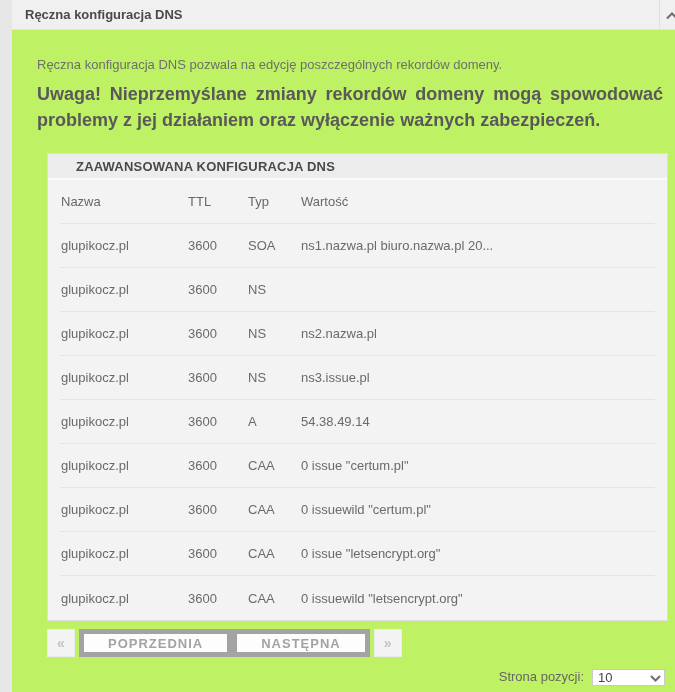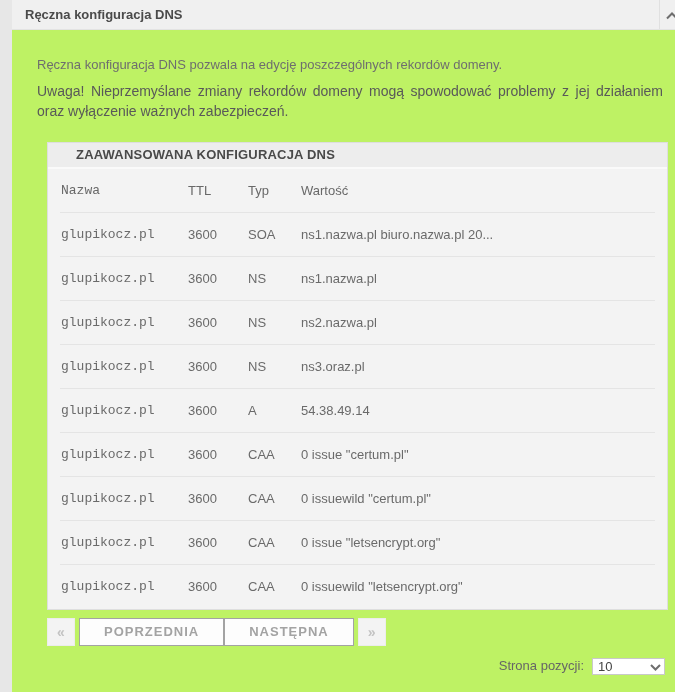--- a/index.html
+++ b/index.html
@@ -38,21 +38,21 @@
     background: transparent;
   }
   
   .desc {
     margin: 27px 19px 0 25px;
     font-size: 13px; color: #6e6e6e;
   }
   .warning {
     margin: 9px 19px 0 25px;
     width: 626px;
-    font-size: 14px; font-weight: normal; color: #595959;
+    font-size: 18px; font-weight: bold; color: #595959;
     text-align: justify; line-height: 1.45;
   }
   
   .dns-card {
     margin: 20px 0 0 35px;
     width: 621px;
     border: 1px solid #dedede;
     background: #f3f3f3;
   }
   .dns-card-header {
@@ -66,42 +66,42 @@
   }
   .dns-table { margin: 0 12px; }
   .t-row {
     display: flex; align-items: center;
     height: 44px;
     border-bottom: 1px solid #e4e4e4;
     font-size: 13px; color: #6a6a6a;
   }
   .t-row:last-child { border-bottom: none; }
   .t-head { color: #686868; }
-  .c-name { width: 128px; padding-left: 1px; font-family: Liberation Mono, monospace; }
+  .c-name { width: 128px; padding-left: 1px; }
   .c-ttl  { width: 60px; }
   .c-typ  { width: 53px; }
   .c-val  { flex: 1; white-space: nowrap; overflow: hidden; }
   
   .pagination {
     margin: 8px 0 0 35px;
     width: 621px; height: 28px;
     display: flex; align-items: center;
   }
   .btn-icon {
     width: 28px; height: 28px;
     background: #f3f3f3;
     border: 1px solid #ececec;
     color: #c3c3c3; font-size: 14px; font-weight: bold;
     display: flex; align-items: center; justify-content: center;
     cursor: pointer;
   }
   .btn-page {
     height: 28px;
     background: #fdfdfd;
-    border: 1px solid #a3a3a3;
+    border: 5px solid #a3a3a3;
     color: #a3a3a3; font-size: 13px; font-weight: bold;
     letter-spacing: 1px;
     padding: 0 24px;
     display: flex; align-items: center;
     cursor: pointer;
   }
   .btn-prev { margin-left: 4px; }
   .btn-next { margin-right: 4px; }
   .page-status {
     flex: 1; text-align: center;
@@ -163,35 +163,34 @@
       <div class="c-name">glupikocz.pl</div>
       <div class="c-ttl">3600</div>
       <div class="c-typ">SOA</div>
       <div class="c-val">ns1.nazwa.pl biuro.nazwa.pl 20...</div>
     </div>
 
     <div class="t-row">
       <div class="c-name">glupikocz.pl</div>
       <div class="c-ttl">3600</div>
       <div class="c-typ">NS</div>
-      <div class="c-val">ns1.nazwa.pl</div>
     </div>
 
     <div class="t-row">
       <div class="c-name">glupikocz.pl</div>
       <div class="c-ttl">3600</div>
       <div class="c-typ">NS</div>
       <div class="c-val">ns2.nazwa.pl</div>
     </div>
 
     <div class="t-row">
       <div class="c-name">glupikocz.pl</div>
       <div class="c-ttl">3600</div>
       <div class="c-typ">NS</div>
-      <div class="c-val">ns3.oraz.pl</div>
+      <div class="c-val">ns3.issue.pl</div>
     </div>
 
     <div class="t-row">
       <div class="c-name">glupikocz.pl</div>
       <div class="c-ttl">3600</div>
       <div class="c-typ">A</div>
       <div class="c-val">54.38.49.14</div>
     </div>
 
     <div class="t-row">

